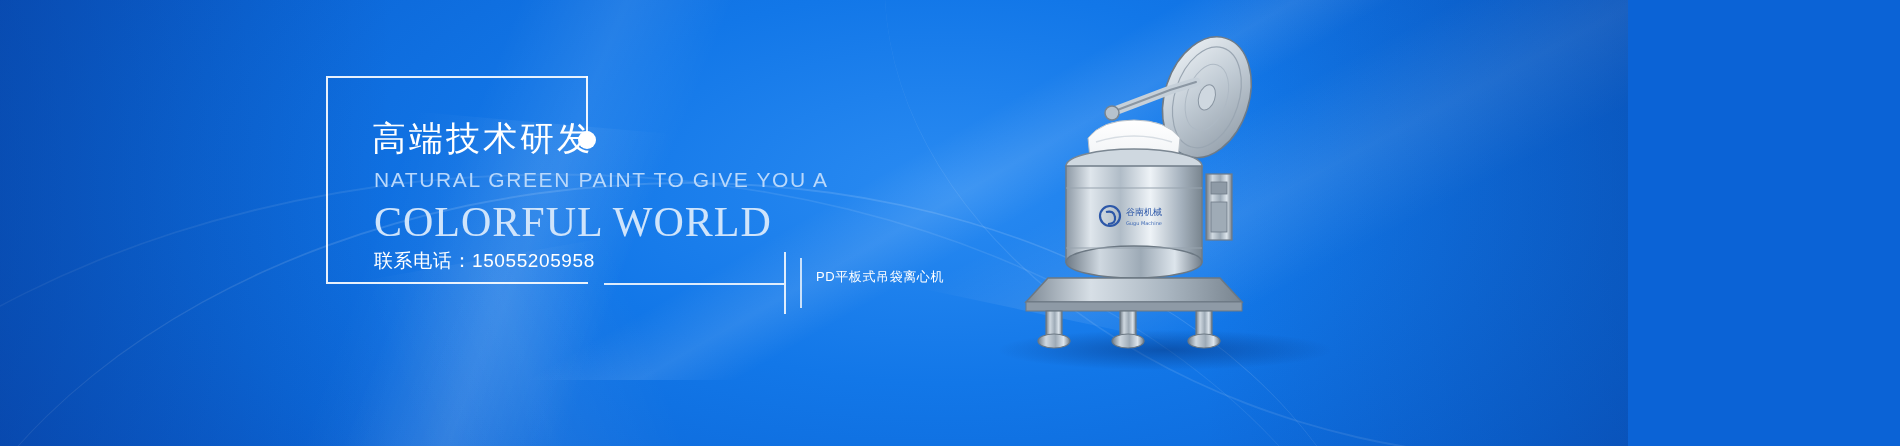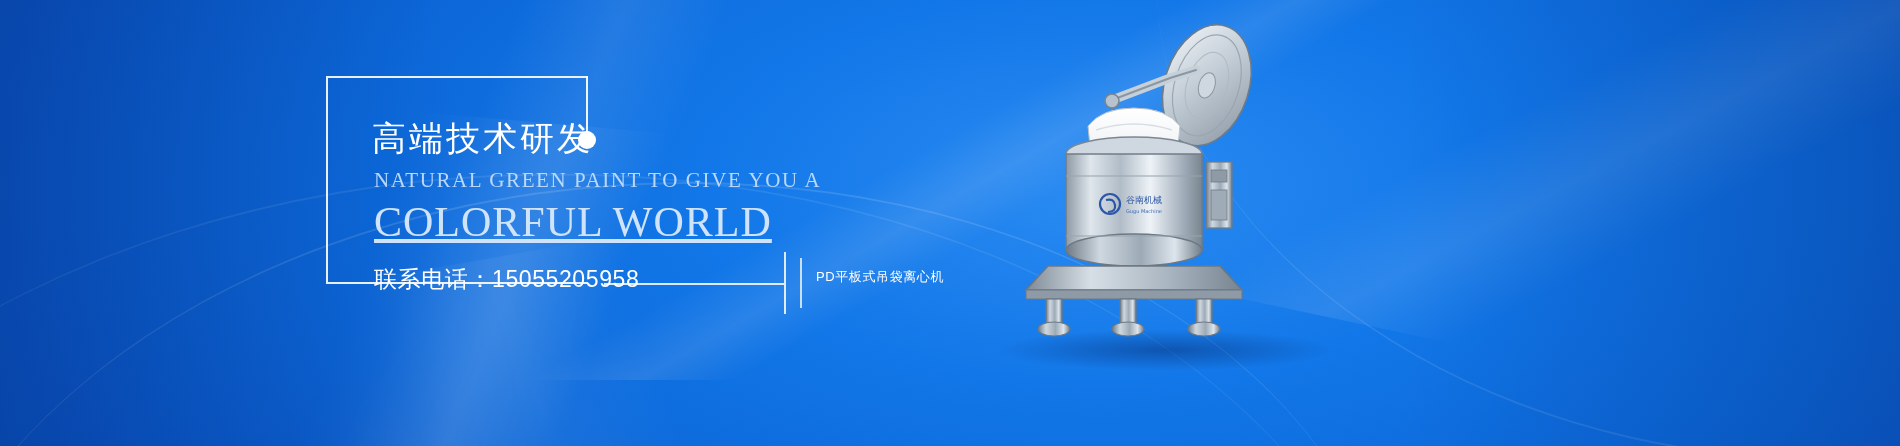--- a/index.html
+++ b/index.html
@@ -2,21 +2,21 @@
 <html><head>
 <meta charset="utf-8">
 <style>
   html,body{margin:0;padding:0;}
   body{
     font-family:"Liberation Sans", sans-serif;
     background:#0b63d6;
   }
   .banner{
     position:relative;
-    width:1900px;
+    width:1628px;
     height:446px;
     overflow:hidden;
     background:radial-gradient(ellipse 1400px 700px at 58% 42%, #2a8bf2 0%, #1277e8 28%, #0c67d8 55%, #0a54c4 80%, #0947b0 100%);
   }
   
   .streak{position:absolute;pointer-events:none;}
   .s1{
     left:-240px; top:-60px; width:1500px; height:700px;
     background:linear-gradient(118deg, rgba(255,255,255,0) 44%, rgba(255,255,255,0.085) 50%, rgba(255,255,255,0) 56%);
     transform:rotate(-6deg);
@@ -113,40 +113,39 @@
     letter-spacing:3px;
     font-weight:400;
     line-height:44px;
   }
   .headline .h-gap{ width:116px; }
 
   .eng-sub{
     position:absolute;
     left:374px; top:168px;
     color:#b9d8fb;
-    font-family:Liberation Serif, serif;
+    font-family:Liberation Sans, sans-serif;
     font-size:21px;
     letter-spacing:1.6px;
     white-space:nowrap;
   }
   .eng-main{
     position:absolute;
     left:374px; top:198px;
     color:#cfe4fb;
     font-family:"Liberation Serif", serif;
     font-size:42px;
     letter-spacing:1px;
     white-space:nowrap;
-    text-decoration:underline;
   }
   .phone{
     position:absolute;
-    left:374px; top:264px;
+    left:374px; top:248px;
     color:#ffffff;
-    font-size:23px;
+    font-size:19px;
     letter-spacing:0.6px;
     white-space:nowrap;
   }
 
   
   .caption-line{
     position:absolute;
     left:604px; top:283px;
     width:180px; height:2px;
     background:rgba(255,255,255,0.85);
@@ -168,21 +167,21 @@
     left:816px; top:268px;
     color:#ffffff;
     font-size:13px;
     letter-spacing:0.6px;
     white-space:nowrap;
   }
 
   
   .machine{
     position:absolute;
-    left:1020px; top:4px;
+    left:1020px; top:16px;
     width:280px; height:340px;
   }
   .m-shadow{
     position:absolute;
     left:1000px; top:330px;
     width:330px; height:40px;
     background:radial-gradient(ellipse at center, rgba(2,30,90,0.40) 0%, rgba(2,30,90,0) 72%);
   }
 </style>
 </head>

